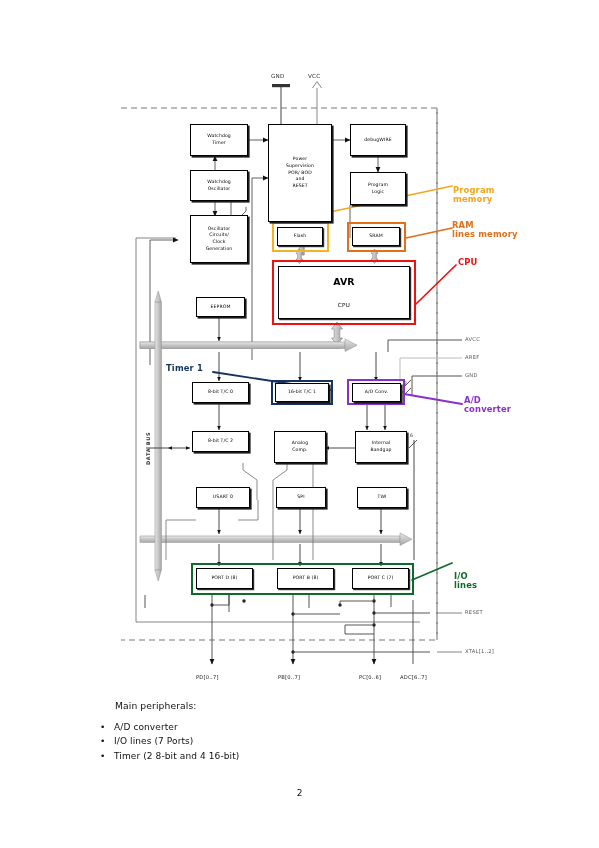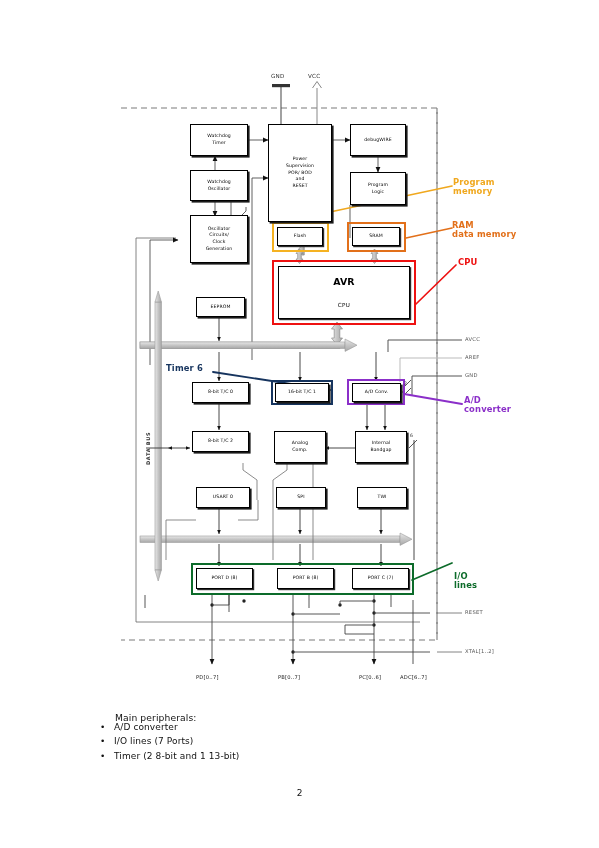--- a/index.html
+++ b/index.html
@@ -28,21 +28,21 @@
   .ring-yellow{border:2.6px solid #f5b222;}
   .ring-orange{border:2.6px solid #e2701a;}
   .ring-red{border:2.6px solid #ee1111;}
   .ring-navy{border:2.4px solid #16345e;}
   .ring-purple{border:2.4px solid #8b2fc9;}
   .ring-green{border:2.4px solid #0c6b2a;}
 
   
   .anno{position:absolute;font-weight:bold;line-height:1.12;font-size:8.4px;
         letter-spacing:.15px;white-space:nowrap;}
-  .anno.c-program{color:#f0a81e;}
+  .anno.c-program{color:#f0a81e;margin-top:8px;}
   .anno.c-ram{color:#e2701a;}
   .anno.c-cpu{color:#ee1111;}
   .anno.c-timer{color:#16345e;}
   .anno.c-adc{color:#8b2fc9;}
   .anno.c-io{color:#0c6b2a;margin-top:16px;}
 
   
   .pinlbl{position:absolute;font-size:5.2px;color:#333;letter-spacing:.25px;
           white-space:nowrap;}
   .pinlbl.dim{color:#555;}
@@ -50,21 +50,21 @@
           white-space:nowrap;}
   .smallnum{position:absolute;font-size:4.6px;color:#333;}
 
   
   .databus{position:absolute;font-size:5px;letter-spacing:.7px;color:#333;
            transform:rotate(-90deg);transform-origin:left top;white-space:nowrap;
            font-weight:bold;}
 
   
   #textblock{position:absolute;left:0;top:688px;width:599px;}
-  .maintitle{position:absolute;left:86px;top:24px;font-size:9.2px;color:#111;
+  .maintitle{position:absolute;left:86px;top:12px;font-size:9.2px;color:#111;
              letter-spacing:.1px;padding-left:29px;}
   ul.bullets{position:absolute;left:96px;top:32px;margin:0;padding:0 0 0 18px;
              list-style:none;}
   ul.bullets li{font-size:9px;color:#111;line-height:14.4px;letter-spacing:.1px;
                 position:relative;}
   ul.bullets li:before{content:"\2022";position:absolute;left:-14px;top:0;
                        font-size:9px;color:#111;}
   .pagenum{position:absolute;left:0;top:100px;width:599px;text-align:center;
            font-size:9px;color:#111;}
 </style>
@@ -402,33 +402,33 @@
     <div class="smallnum" style="left:410px;top:433px;">6</div>
 
     <div class="botlbl" style="left:196px;top:674px;">PD[0..7]</div>
     <div class="botlbl" style="left:278px;top:674px;">PB[0..7]</div>
     <div class="botlbl" style="left:359px;top:674px;">PC[0..6]</div>
     <div class="botlbl" style="left:400px;top:674px;">ADC[6..7]</div>
 
     <div class="anno c-program" style="left:453px;top:178px;white-space:pre-line;">Program
 memory</div>
     <div class="anno c-ram" style="left:452px;top:221px;white-space:pre-line;">RAM
-data memory</div>
+lines memory</div>
     <div class="anno c-cpu" style="left:458px;top:258px;white-space:pre-line;">CPU</div>
-    <div class="anno c-timer" style="left:166px;top:364px;white-space:pre-line;">Timer 6</div>
+    <div class="anno c-timer" style="left:166px;top:364px;white-space:pre-line;">Timer 1</div>
     <div class="anno c-adc" style="left:464px;top:396px;white-space:pre-line;">A/D
 converter</div>
     <div class="anno c-io" style="left:454px;top:556px;white-space:pre-line;">I/O
 lines</div>
 
   </div>
 
   <div id="textblock">
     <div class="maintitle">Main peripherals:</div>
     <ul class="bullets">
       <li>A/D converter</li>
       <li>I/O lines (7 Ports)</li>
-      <li>Timer (2 8-bit and 1 13-bit)</li>
+      <li>Timer (2 8-bit and 4 16-bit)</li>
     </ul>
     <div class="pagenum">2</div>
   </div>
 
 </div>
 
 </body></html>

